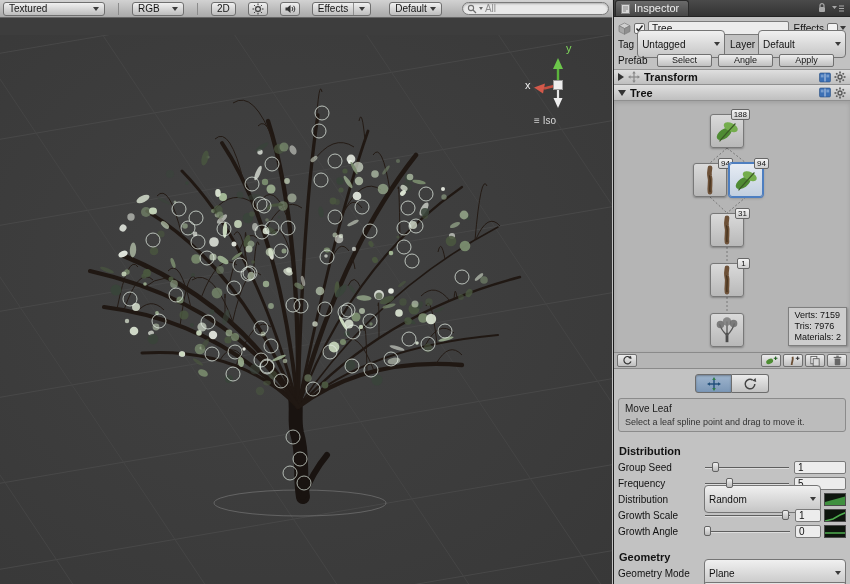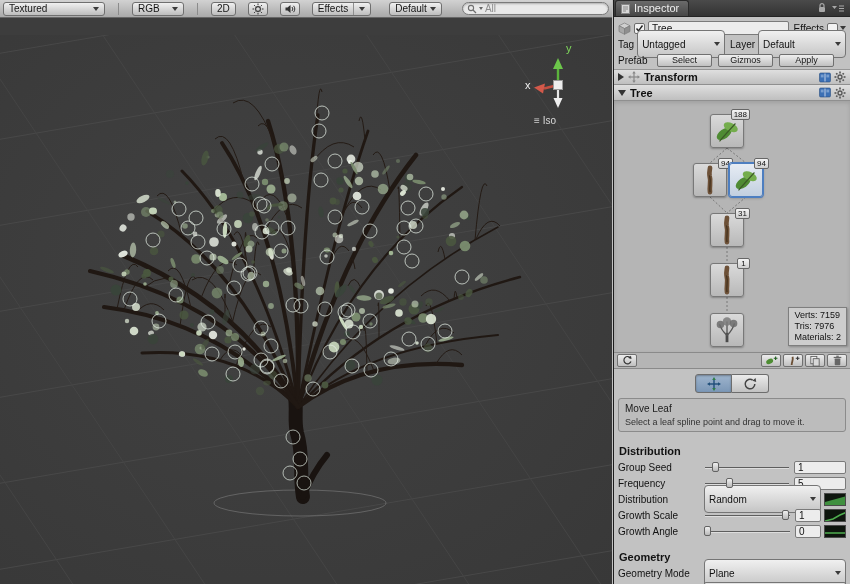--- a/index.html
+++ b/index.html
@@ -577,21 +577,21 @@
       <span class="slabel" style="margin-left:5px">Layer</span>
       <div class="dropdown">
         <span>Default</span>
         <span class="dd-arrow"></span>
       </div>
     </div>
 
     <div class="irow">
       <span class="slabel" style="width:36px">Prefab</span>
       <div class="mini-btn">Select</div>
-      <div class="mini-btn">Gizmos</div>
+      <div class="mini-btn">Angle</div>
       <div class="mini-btn">Apply</div>
     </div>
 
     <div class="comp-header">
       <span class="fold-right"></span>
       <svg width="12" height="12" viewBox="0 0 12 12">
         <line x1="6" y1="1.5" x2="6" y2="10.5" stroke="#888" stroke-width="1.2"></line>
         <line x1="1.5" y1="6" x2="10.5" y2="6" stroke="#888" stroke-width="1.2"></line>
         <polygon points="6,0 4.3,2.5 7.7,2.5" fill="#888"></polygon>
         <polygon points="0,6 2.5,4.3 2.5,7.7" fill="#888"></polygon>

